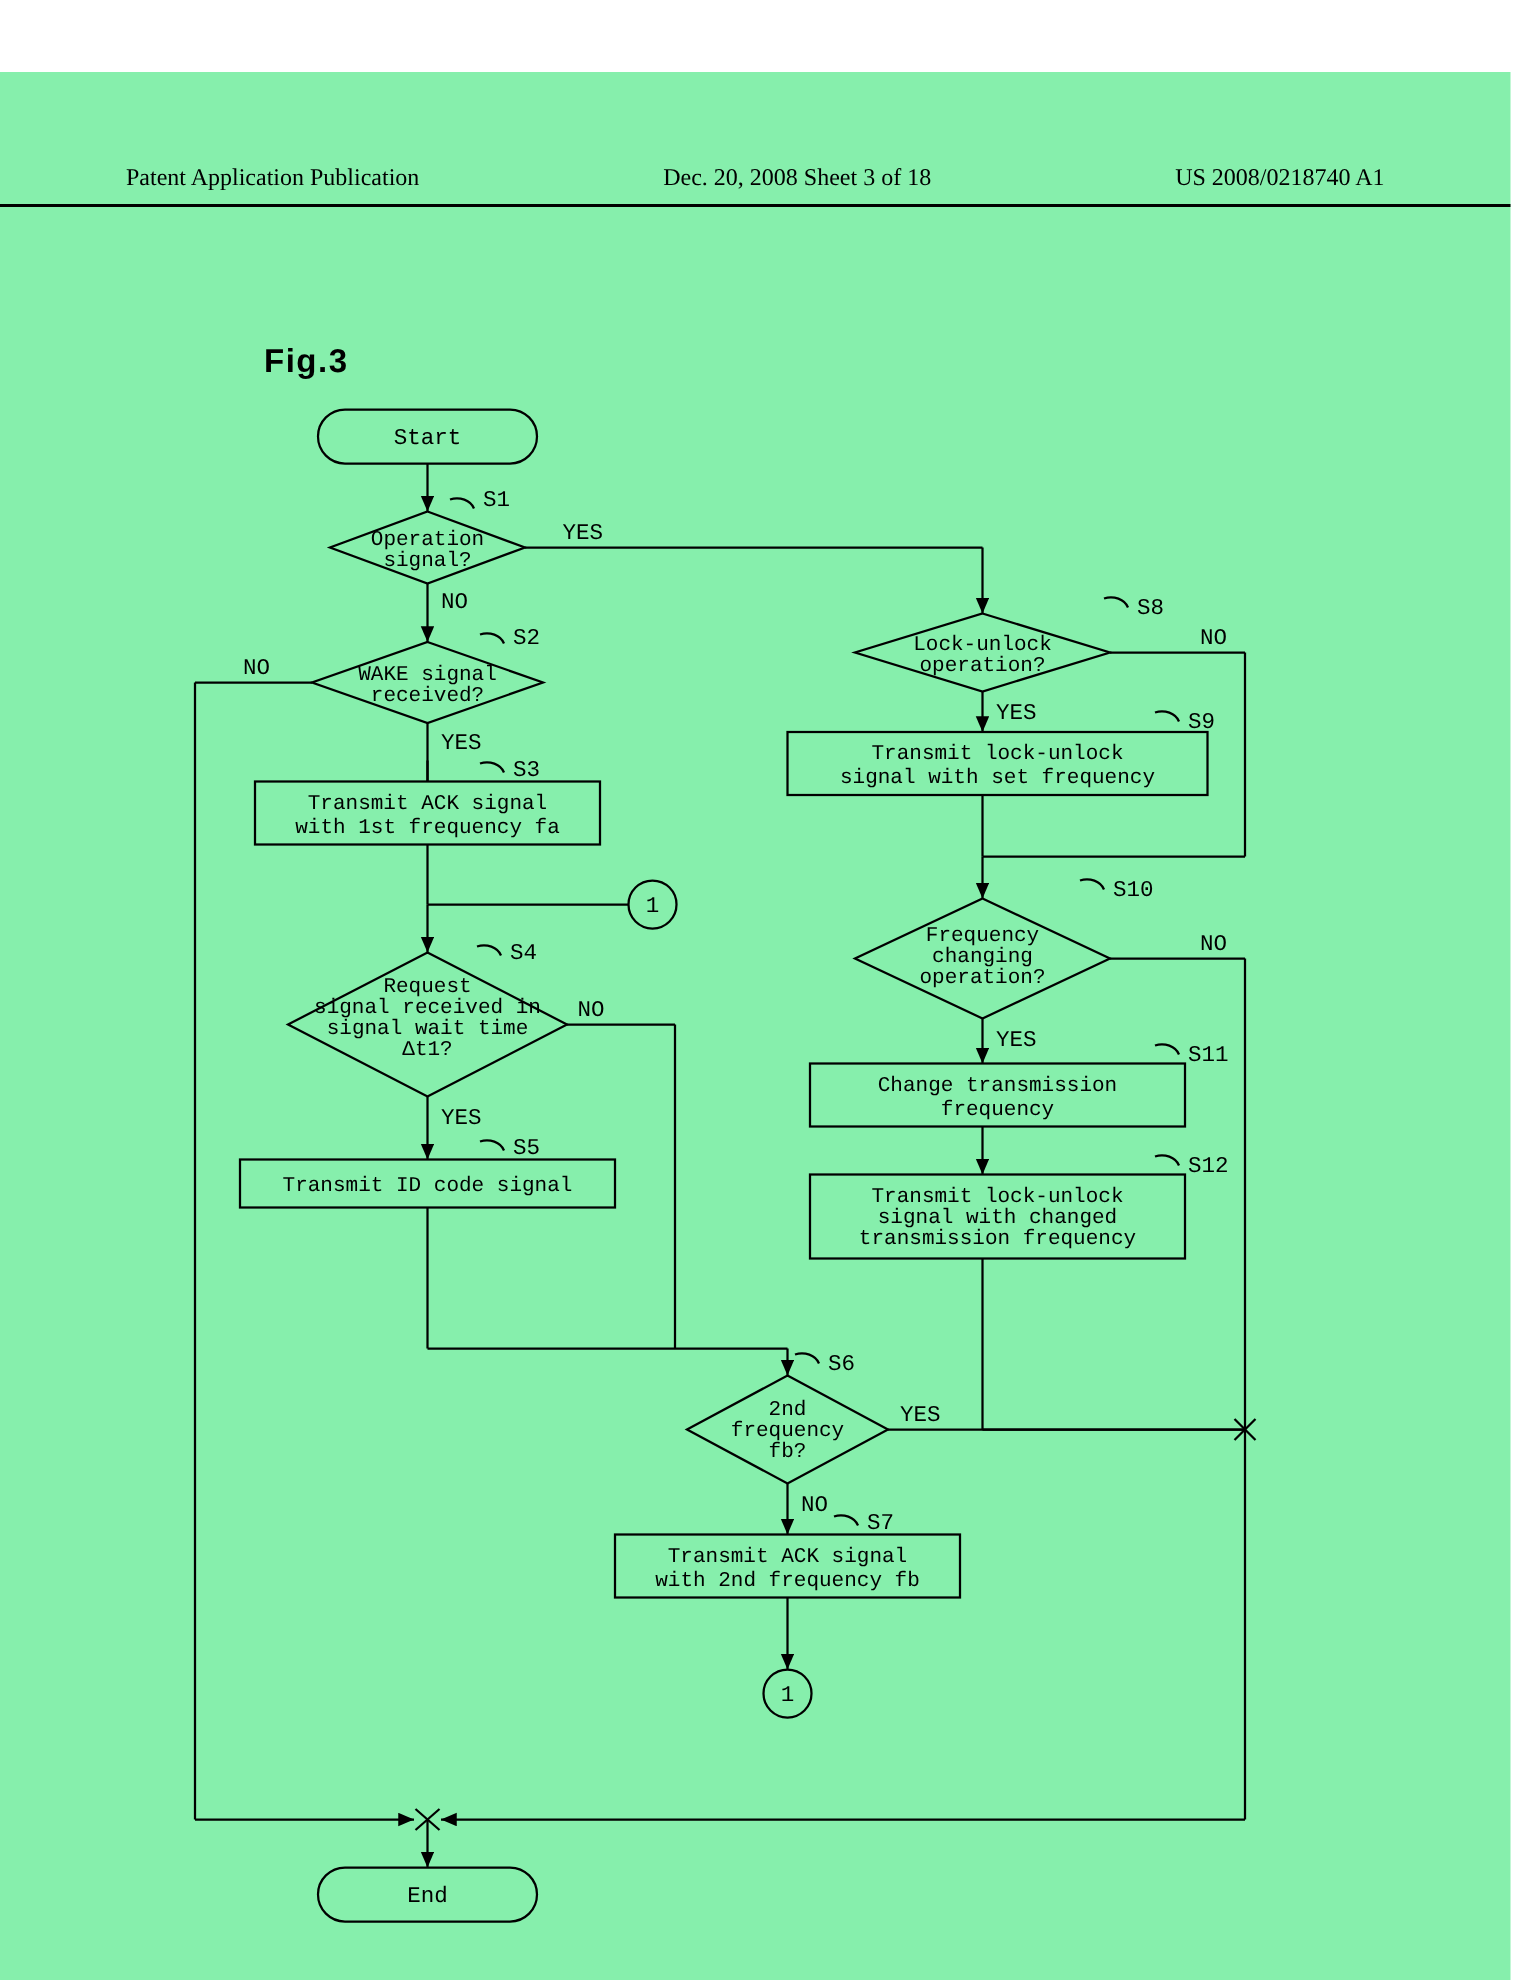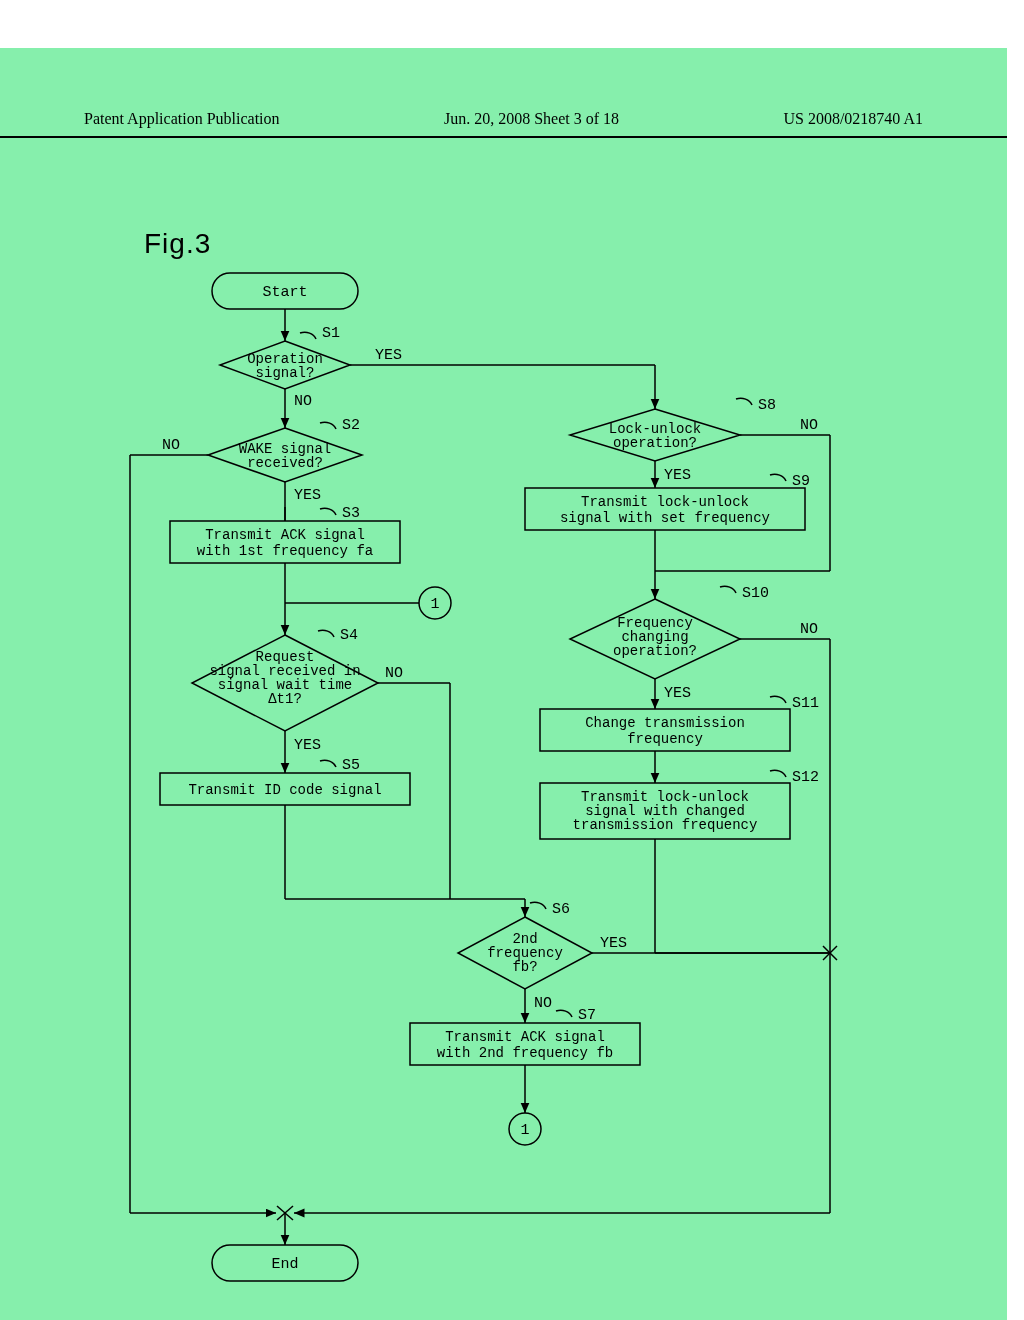--- a/index.html
+++ b/index.html
@@ -23,37 +23,37 @@
     padding: 0 84px 8px 84px;
     border-bottom: 2px solid #000;
     display: flex;
     justify-content: space-between;
     font-size: 16px;
     font-family: "Times New Roman", serif;
   }
   .fig-title {
     position: absolute;
     top: 180px;
-    left: 144px;
+    left: 176px;
     font-family: "Arial Black", Arial, sans-serif;
-    font-weight: 400;
-    font-size: 28px;
+    font-weight: 700;
+    font-size: 22px;
     letter-spacing: 1px;
   }
   svg { position: absolute; top: 215px; left: 100px; }
   .ft { font-family: "Courier New", monospace; font-size: 15px; white-space: pre; }
   .fs { font-family: "Courier New", monospace; font-size: 14px; white-space: pre; }
 </style>
 </head>
 <body>
 
 <div class="page">
   <div class="header">
     <span>Patent Application Publication</span>
-    <span>Jun. 20, 2008  Sheet 3 of 18</span>
+    <span>Dec. 20, 2008  Sheet 3 of 18</span>
     <span>US 2008/0218740 A1</span>
   </div>
 
   <div class="fig-title">Fig.3</div>
 
   <svg width="840" height="1030">
     <defs>
       <marker id="arr" markerWidth="10" markerHeight="10" refX="7" refY="3" orient="auto">
         <path d="M0,0 L7,3 L0,6 Z" fill="#000"></path>
       </marker>

